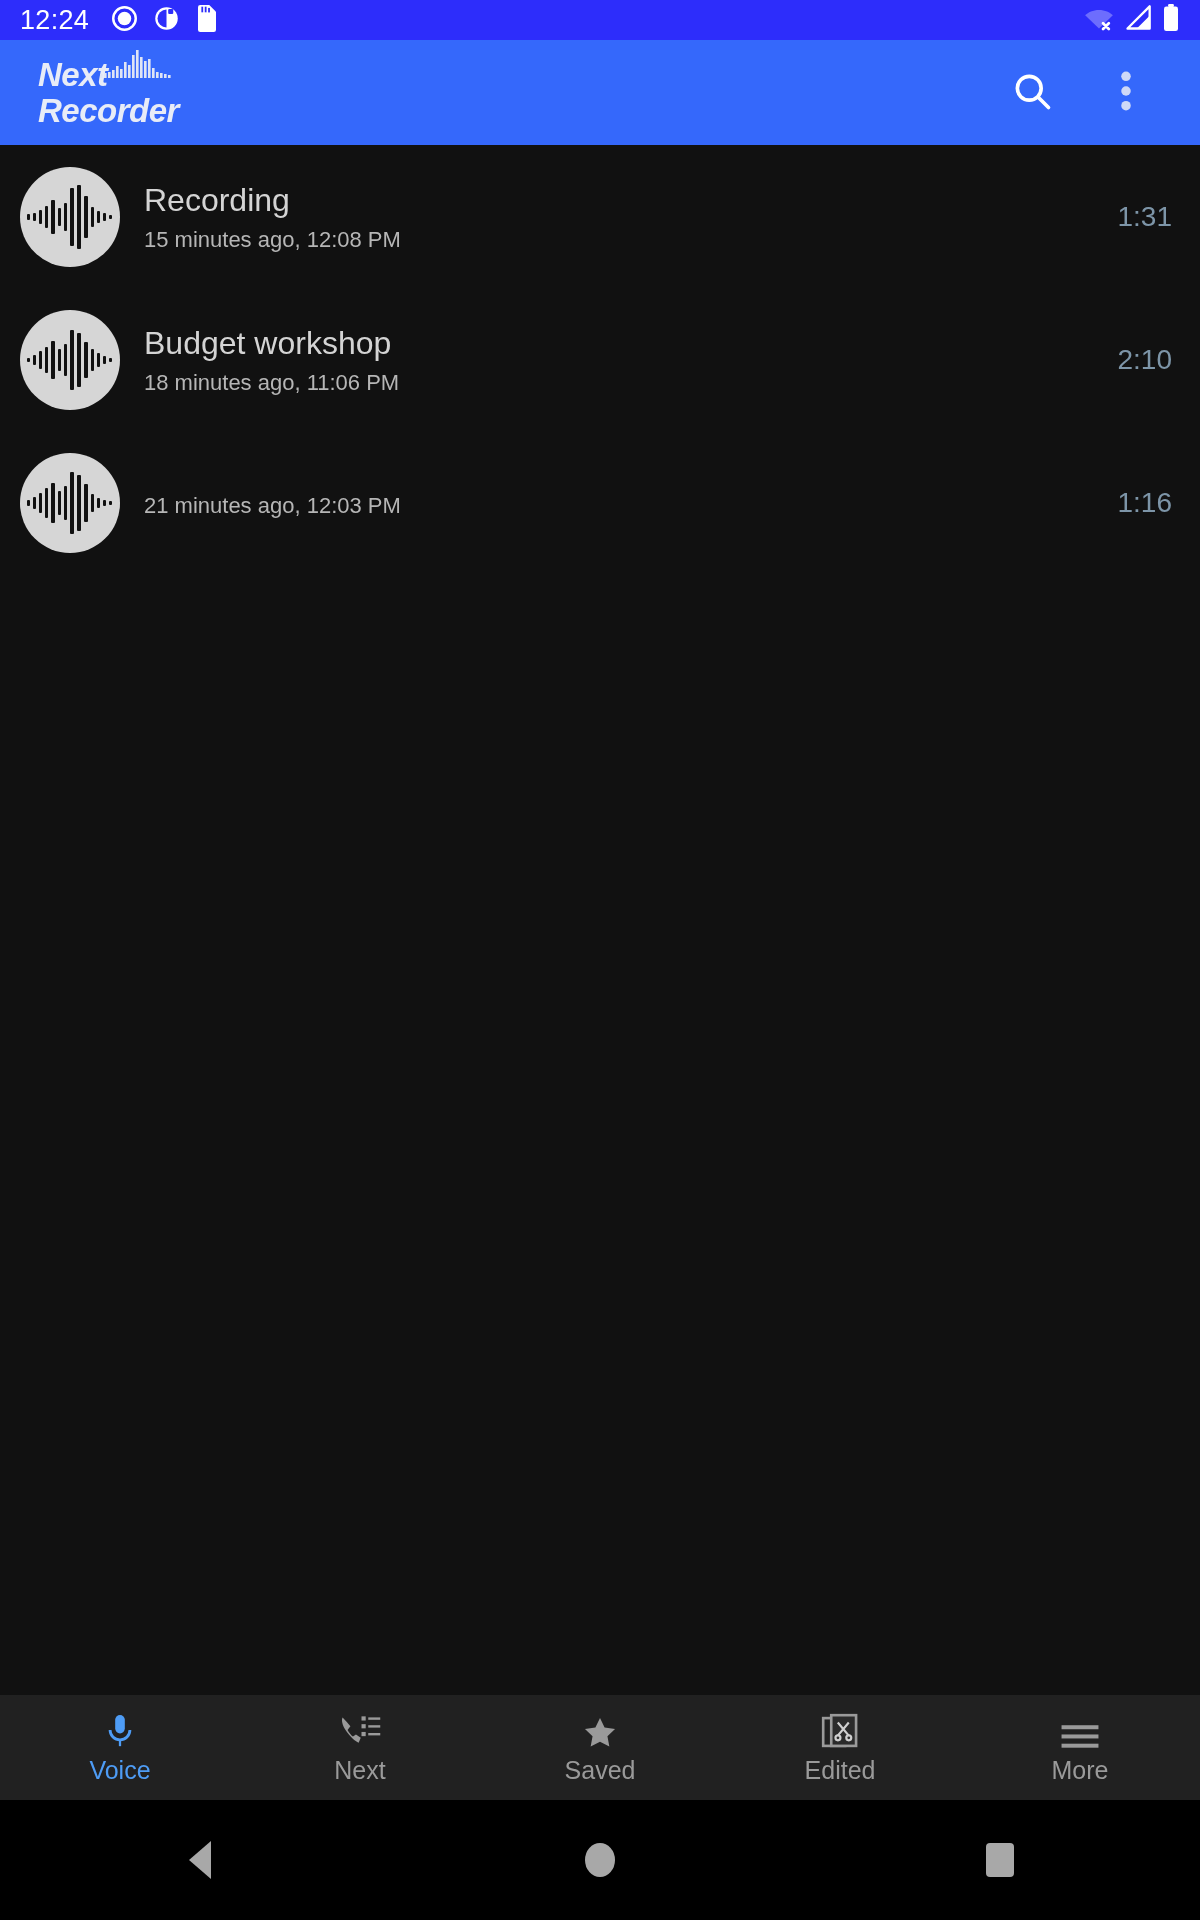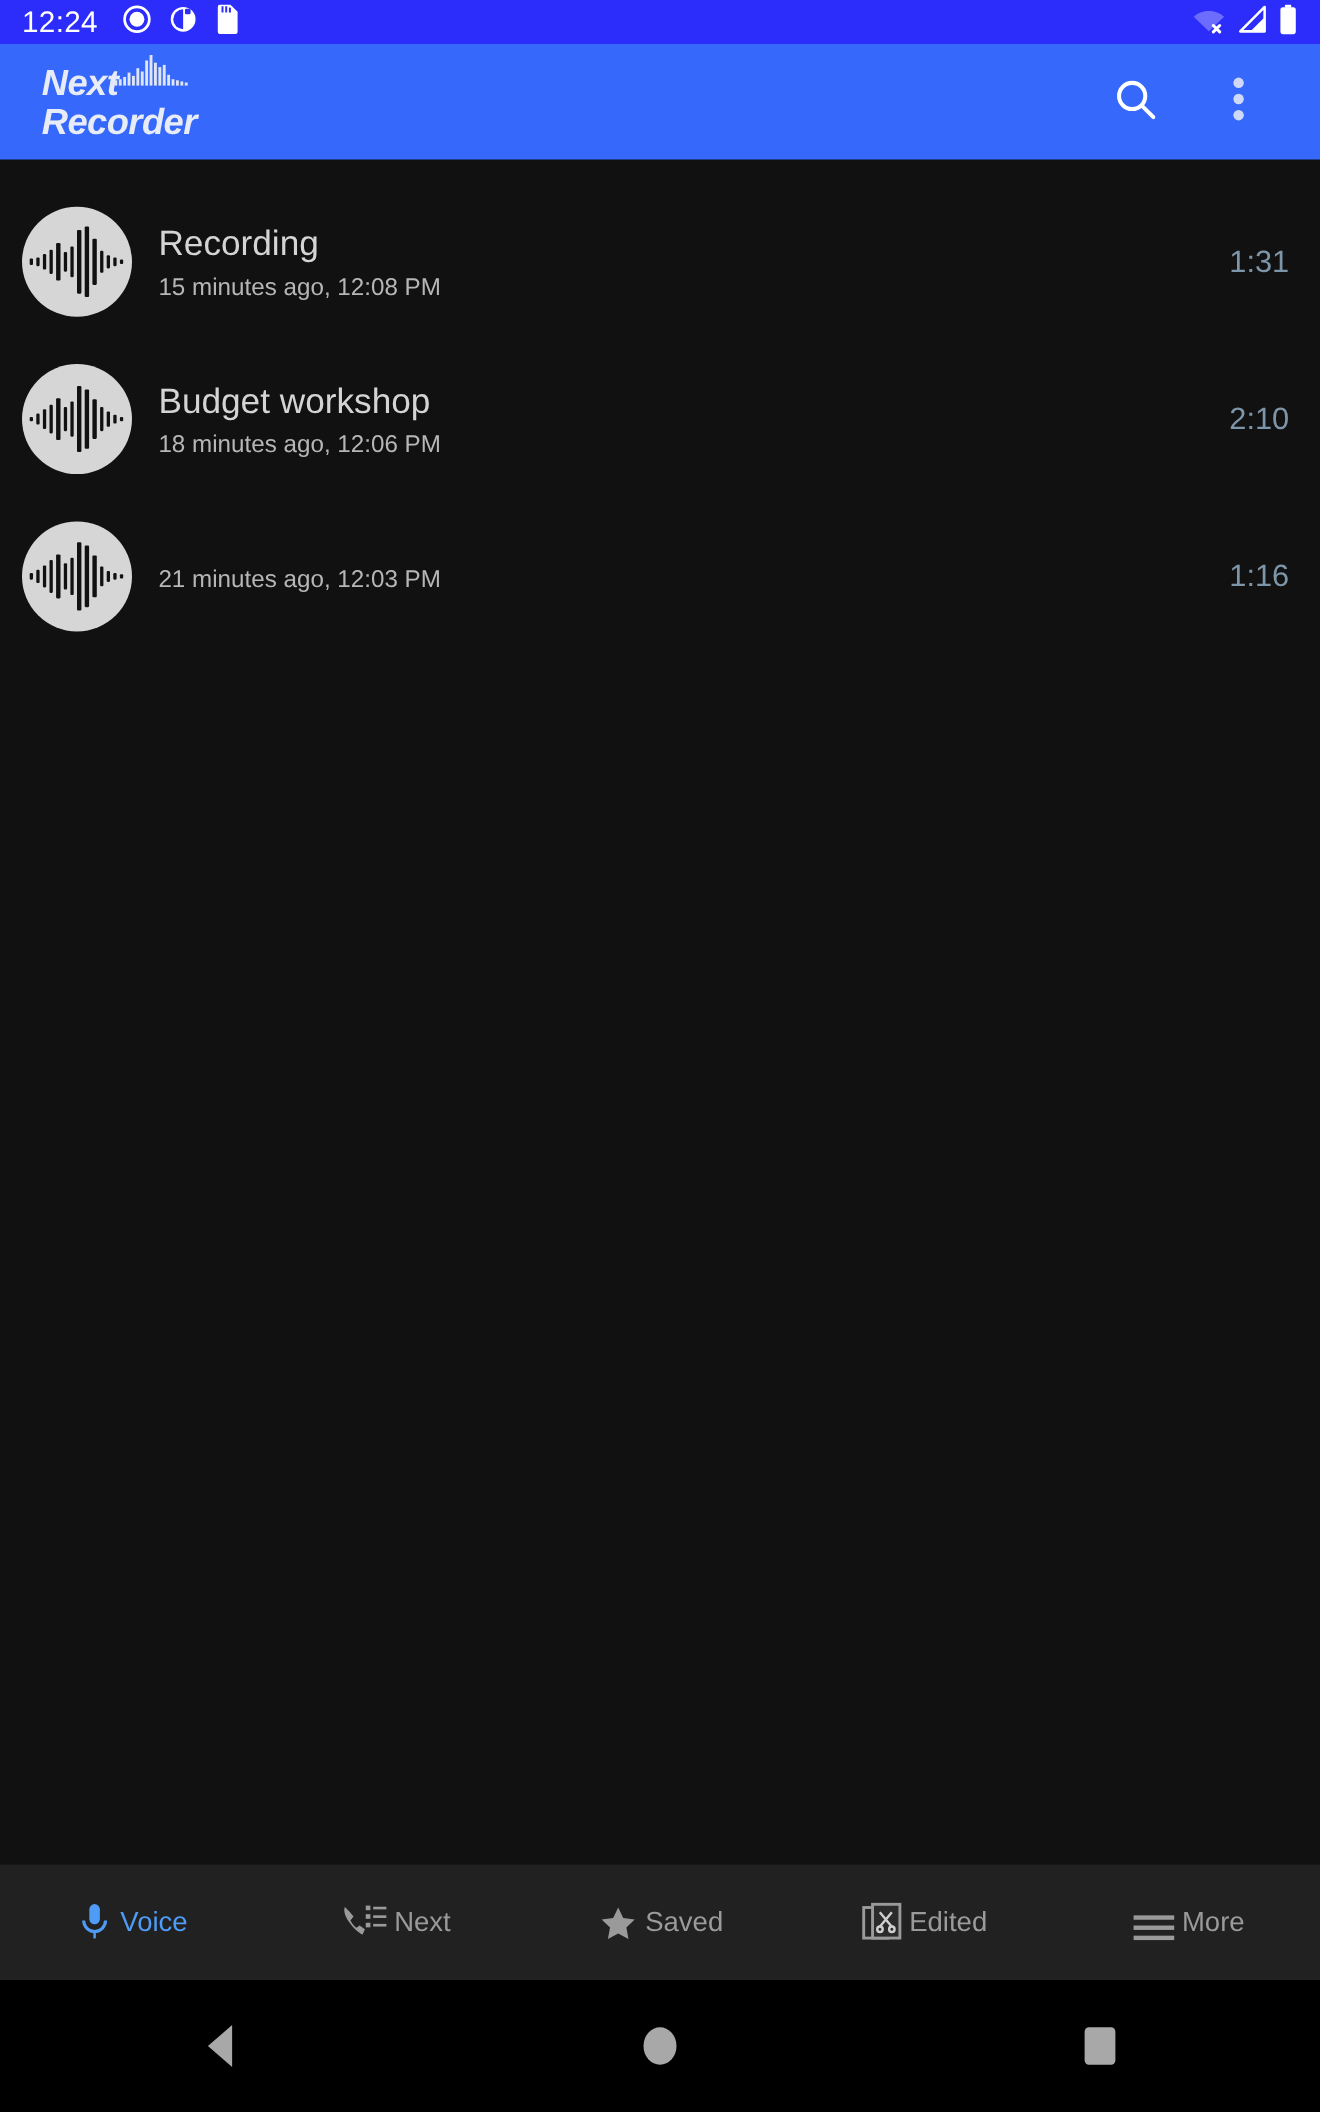--- a/index.html
+++ b/index.html
@@ -34,21 +34,21 @@
     font-style:italic; font-weight:bold; font-size:33px; line-height:1.08;
     letter-spacing:-.5px; white-space:pre-line;
   }
   .brand-wave{
     position:absolute; left:100px; top:10px;
   }
   .appbar-actions{ margin-left:auto; display:flex; align-items:center; gap:38px; padding-right:46px; }
   .ab-btn{ width:56px; height:56px; display:flex; align-items:center; justify-content:center; }
 
   
-  .list{ position:absolute; top:145px; left:0; width:1200px;margin-top:21px; }
+  .list{ position:absolute; top:145px; left:0; width:1200px; }
   .row{
     display:flex; align-items:center; height:143px; padding:0 28px 0 20px;
   }
   .avatar{
     width:100px; height:100px; border-radius:50%; background:#d6d6d6;
     flex:0 0 100px; display:flex; align-items:center; justify-content:center;
     overflow:hidden;
   }
   .row-text{ flex:1 1 auto; margin-left:24px; min-width:0; }
   .row-title{
@@ -71,21 +71,21 @@
   .rec-btn{ width:72px; height:72px; display:flex; align-items:center; justify-content:center; }
   .ic-pause{ display:flex; gap:9px; }
   .ic-pause i{ display:block; width:11px; height:38px; background:#fff; }
   .ic-stop{ width:32px; height:32px; background:#fff; }
 
   
   .tabbar{
     position:absolute; left:0; bottom:120px; width:1200px; height:105px;
     background:#212121; display:flex; align-items:stretch;
   }
-  .tab{ flex:1 1 0; display:flex; flex-direction:row; align-items:center; justify-content:center; gap:6px; }
+  .tab{ flex:1 1 0; display:flex; flex-direction:column; align-items:center; justify-content:center; gap:6px; }
   .tab-ico{ height:40px; display:flex; align-items:flex-end; justify-content:center; }
   .tab-label{ font-size:25px; color:#9a9a9a; line-height:1; }
   .tab.active .tab-label{ color:#4e9cf5; }
 
   
   .navbar{
     position:absolute; left:0; bottom:0; width:1200px; height:120px;
     background:#000; display:flex; align-items:center; justify-content:space-around;
   }
   .nav-btn{ width:120px; height:120px; display:flex; align-items:center; justify-content:center; }
@@ -245,21 +245,21 @@
             <rect x="59" y="15" width="4" height="36" rx="1"></rect>
             <rect x="66" y="22" width="3" height="22" rx="1"></rect>
             <rect x="72" y="26" width="3" height="14" rx="1"></rect>
             <rect x="78" y="29" width="3" height="8" rx="1"></rect>
             <rect x="84" y="31" width="3" height="4" rx="1"></rect>
           </g>
         </svg>
       </div>
       <div class="row-text">
         <div class="row-title">Budget workshop</div>
-        <div class="row-sub">18 minutes ago, 12:06 PM</div>
+        <div class="row-sub">18 minutes ago, 11:06 PM</div>
       </div>
       <div class="row-dur">2:10</div>
     </div>
 
     <div class="row">
       <div class="avatar">
         <svg width="90" height="66" viewBox="0 0 90 66">
           <g fill="#111111">
             <rect x="2" y="30" width="3" height="6" rx="1"></rect>
             <rect x="8" y="27" width="3" height="12" rx="1"></rect>

